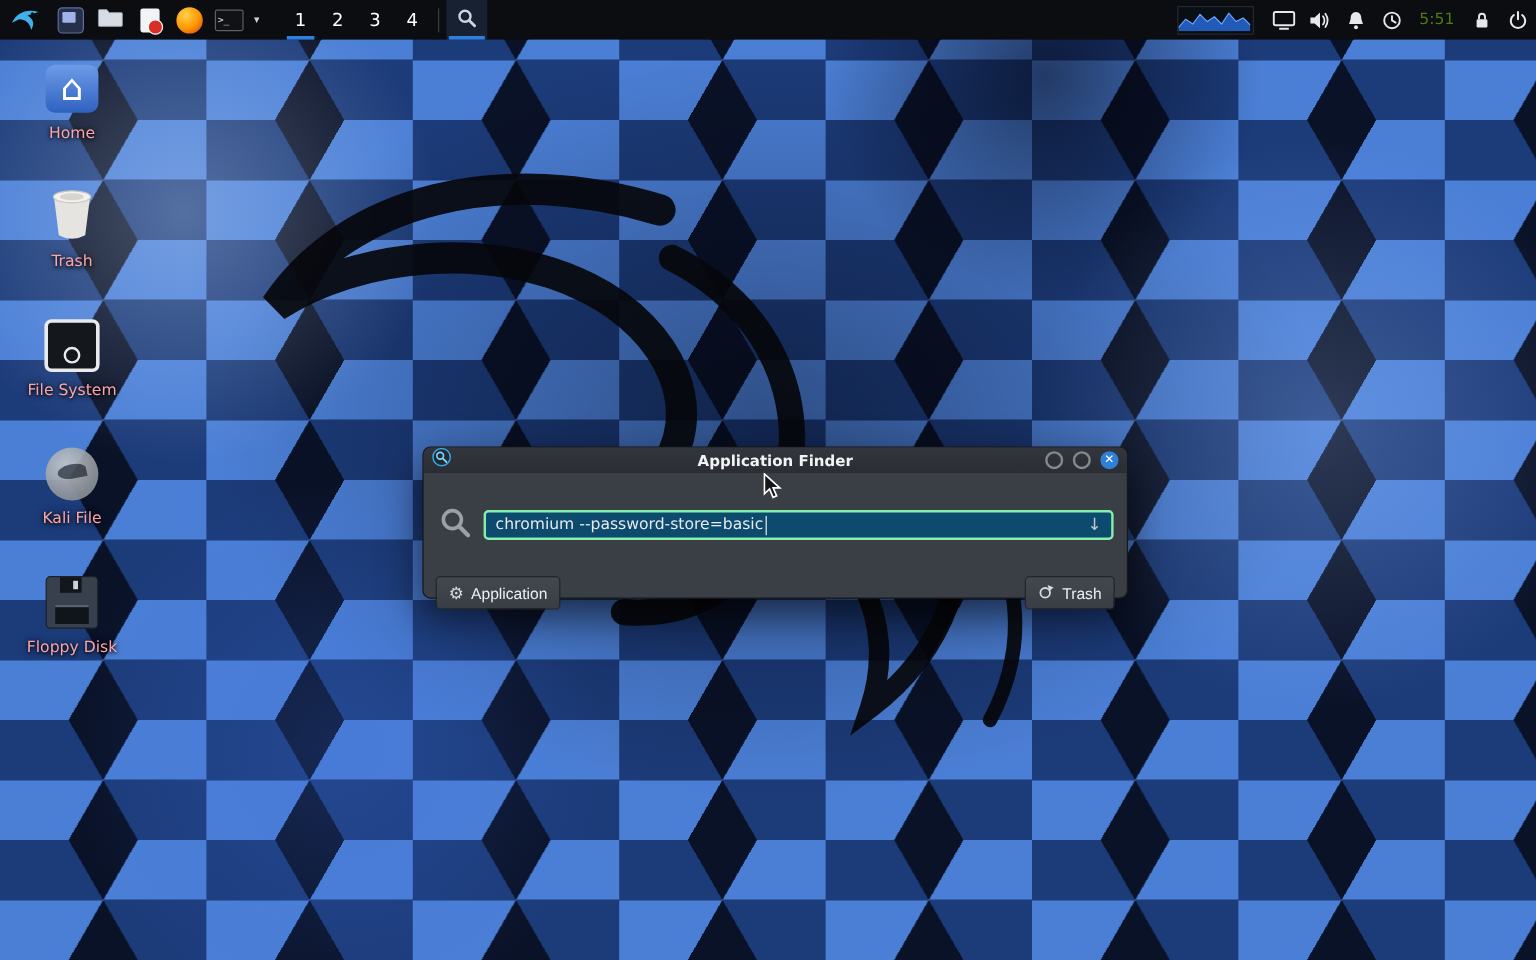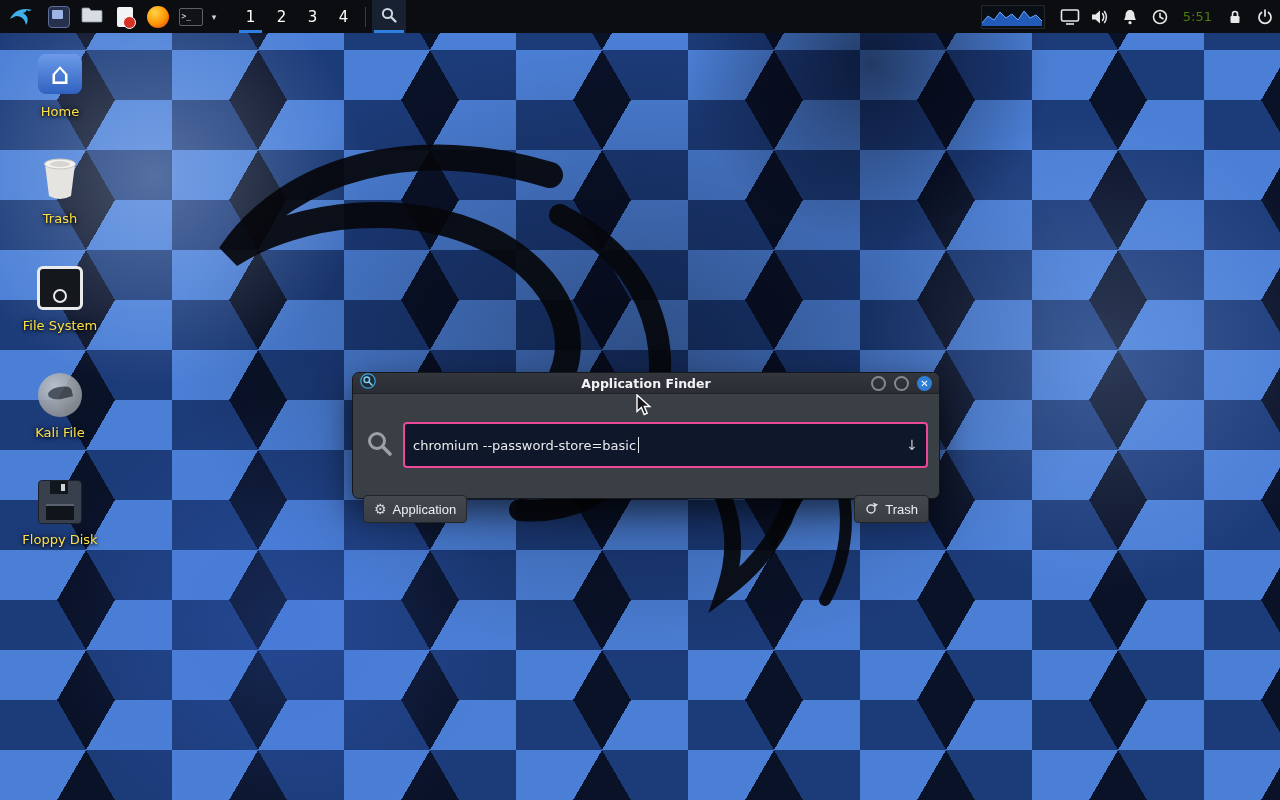--- a/index.html
+++ b/index.html
@@ -44,21 +44,21 @@
   .ff-ic{width:22px;height:22px;border-radius:50%;
     background:radial-gradient(circle at 35% 30%, #ffd24a, #ff9500 55%, #d8491c 90%);}
   .term-ic{width:20px;height:16px;background:#101216;border:1px solid #5b6066;border-radius:2px;
     display:flex;align-items:center;padding-left:2px;}
   .term-ic span{font-family:"DejaVu Sans Mono",monospace;font-size:8px;color:#e3e5e8;}
 
   
   .dicons{position:absolute;left:8px;top:50px;width:104px;display:flex;flex-direction:column;z-index:5;}
   .dicon{height:107px;display:flex;flex-direction:column;align-items:center;cursor:default;}
   .dicon .art{height:48px;display:flex;align-items:center;justify-content:center;}
-  .dicon .lbl{margin-top:6px;font-size:13px;color:#fde047;text-shadow:0 1px 3px rgba(0,0,0,.95),0 0 6px rgba(0,0,0,.7);}
+  .dicon .lbl{margin-top:6px;font-size:13px;color:#fca5a5;text-shadow:0 1px 3px rgba(0,0,0,.95),0 0 6px rgba(0,0,0,.7);}
   .home-ic{width:44px;height:40px;border-radius:8px;background:linear-gradient(#6d9be8,#2f62c0);
     display:flex;align-items:center;justify-content:center;color:#fff;font-size:30px;line-height:1;}
   .fs-ic{width:40px;height:38px;border-radius:6px;background:#14171c;border:3px solid #e9eaec;position:relative;}
   .fs-ic i{position:absolute;left:13px;bottom:4px;width:10px;height:10px;border-radius:50%;border:2px solid #e9eaec;}
   .kali-live-ic{width:44px;height:44px;border-radius:50%;background:radial-gradient(circle at 38% 32%, #c4c7cb, #8e9399 70%);opacity:.9;position:relative;}
   .kali-live-ic i{position:absolute;left:10px;top:14px;width:24px;height:12px;border-radius:50% 50% 0 60%;background:#4a4f56;transform:rotate(-12deg);}
   .floppy-ic{width:42px;height:42px;border-radius:4px;background:#39404d;border:1px solid #1b2029;position:relative;}
   .floppy-ic i.shutter{position:absolute;left:11px;top:0;width:18px;height:13px;background:#12161d;}
   .floppy-ic i.hole{position:absolute;left:22px;top:3px;width:4px;height:7px;background:#cfd3d8;}
   .floppy-ic i.label{position:absolute;left:7px;bottom:3px;width:28px;height:14px;background:#10141b;border-top:2px solid #5a6270;}
@@ -68,21 +68,21 @@
     background:#3a3e45;border:1px solid #15171b;border-radius:7px;
     box-shadow:0 14px 34px rgba(0,0,0,.6);display:flex;flex-direction:column;gap:18px;}
   .titlebar{height:26px;background:linear-gradient(#33373d,#2a2e34);border-radius:6px 6px 0 0;
     display:flex;align-items:center;padding:0 7px;position:relative;border-bottom:1px solid #202327;}
   .title{position:absolute;left:60px;right:60px;text-align:center;font-weight:bold;font-size:12.5px;color:#f2f3f5;}
   .wbtns{margin-left:auto;display:flex;align-items:center;gap:8px;}
   .wbtn{width:15px;height:15px;border-radius:50%;box-sizing:border-box;}
   .wbtn.ring{border:2px solid #85898f;background:transparent;}
   .wbtn.close{background:#2f7fd6;color:#fff;font-size:10px;line-height:15px;text-align:center;font-weight:bold;}
   .fbody{display:flex;align-items:center;gap:10px;padding:10px 11px 0 13px;}
-  .entry{flex:1;height:46px;box-sizing:border-box;background:#0f172a;border:2px solid #ec4899;border-radius:4px;
+  .entry{flex:1;height:25px;box-sizing:border-box;background:#0c4a6e;border:2px solid #86efac;border-radius:4px;
     display:flex;align-items:center;padding:0 8px;color:#e8eaed;font-size:13px;cursor:text;}
   .caret{width:1px;height:16px;background:#e8eaed;margin-left:2px;}
   .entry .spacer{flex:1;}
   .entry .arrow{color:#c8cacd;font-size:14px;}
   .ffooter{display:flex;align-items:center;justify-content:space-between;padding:9px 10px 10px;}
   .btn{display:flex;align-items:center;gap:6px;background:linear-gradient(#43474e,#393d44);
     border:1px solid #232629;border-radius:4px;color:#eceff1;font-size:13px;padding:0 10px;height:28px;cursor:default;}
   .btn .glyph{font-size:14px;color:#d8dadd;line-height:1;}
 
   .cursor{position:absolute;left:636px;top:394px;z-index:60;pointer-events:none;}

